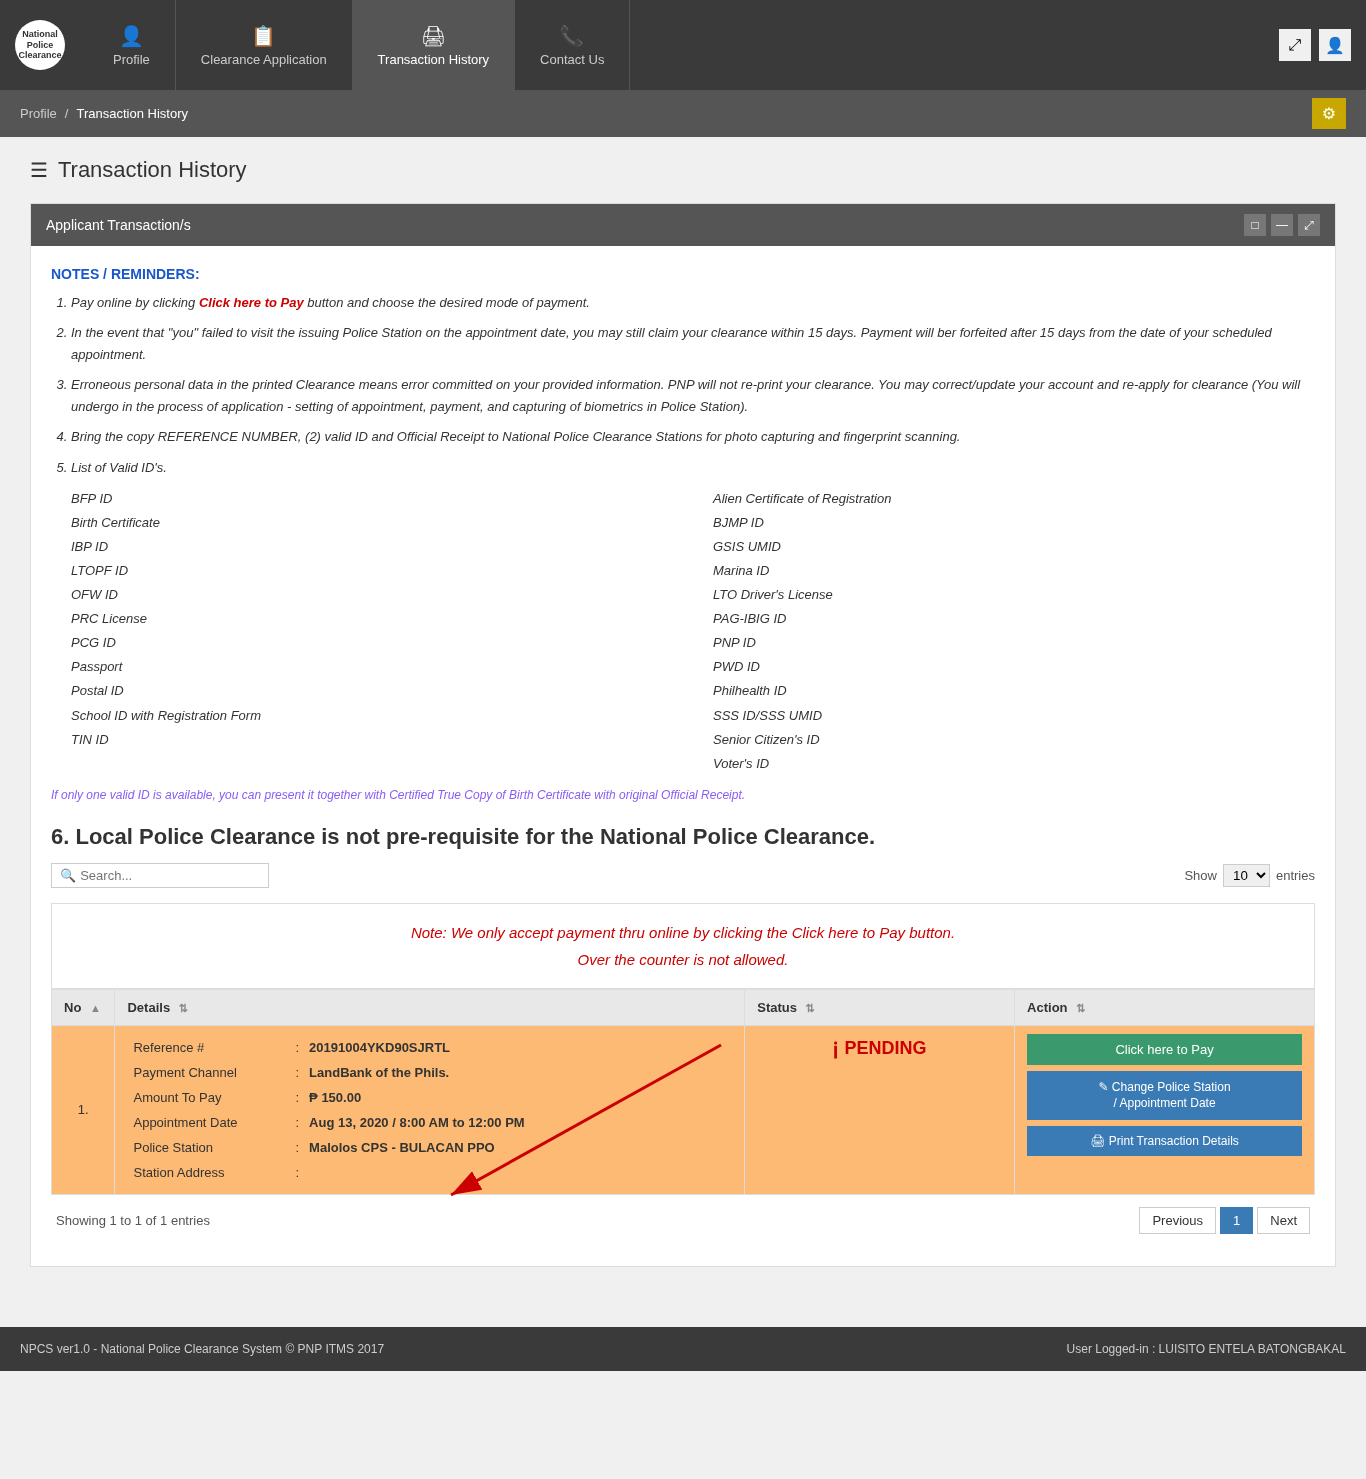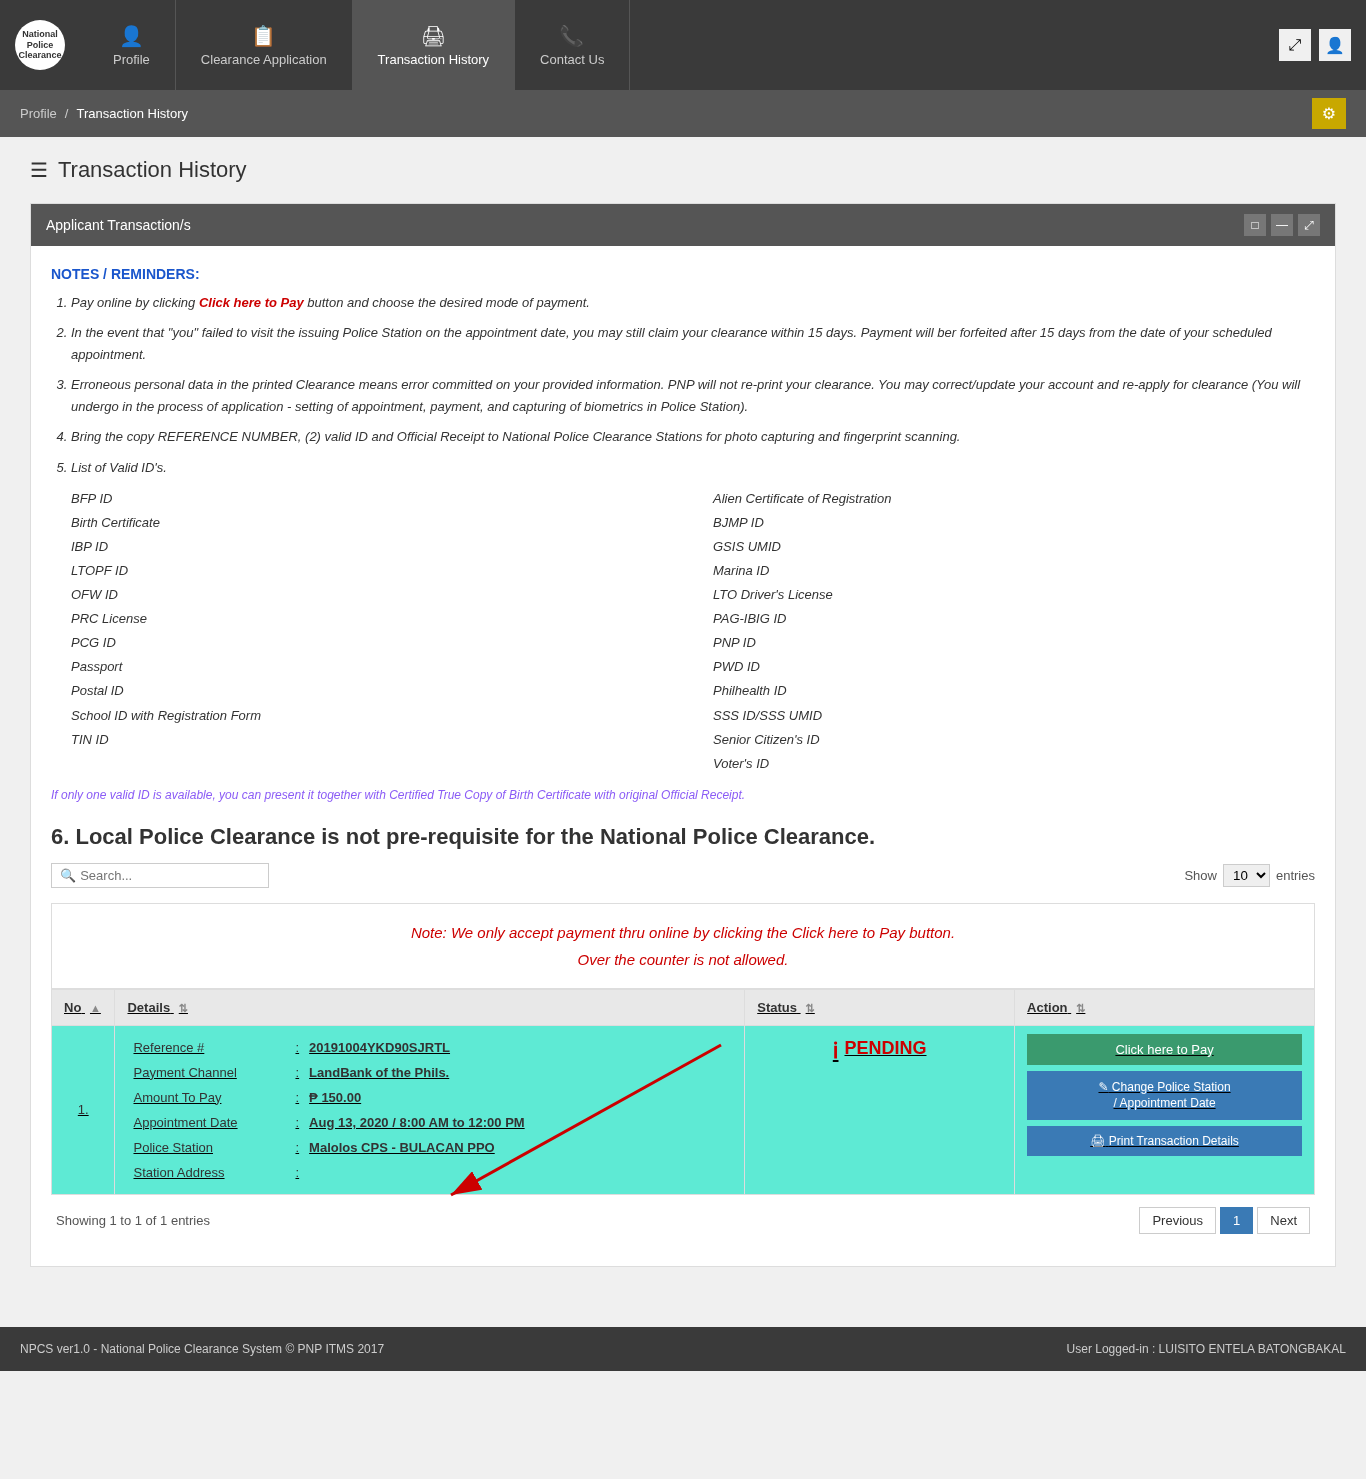--- a/index.html
+++ b/index.html
@@ -230,22 +230,21 @@
       font-style: italic;
       font-size: 15px;
       line-height: 1.8;
       margin-bottom: 0;
     }
 
     
     .data-table {
       width: 100%;
       border-collapse: collapse;
-      background: #5eead4;
-      text-decoration: underline;
+      background: #fdba74;
     }
     .data-table th {
       background: #e8e8e8;
       border: 1px solid #ddd;
       padding: 10px 12px;
       text-align: left;
       font-size: 13px;
       color: #333;
     }
     .data-table th .sort-icon { color: #888; margin-left: 5px; font-size: 11px; }

